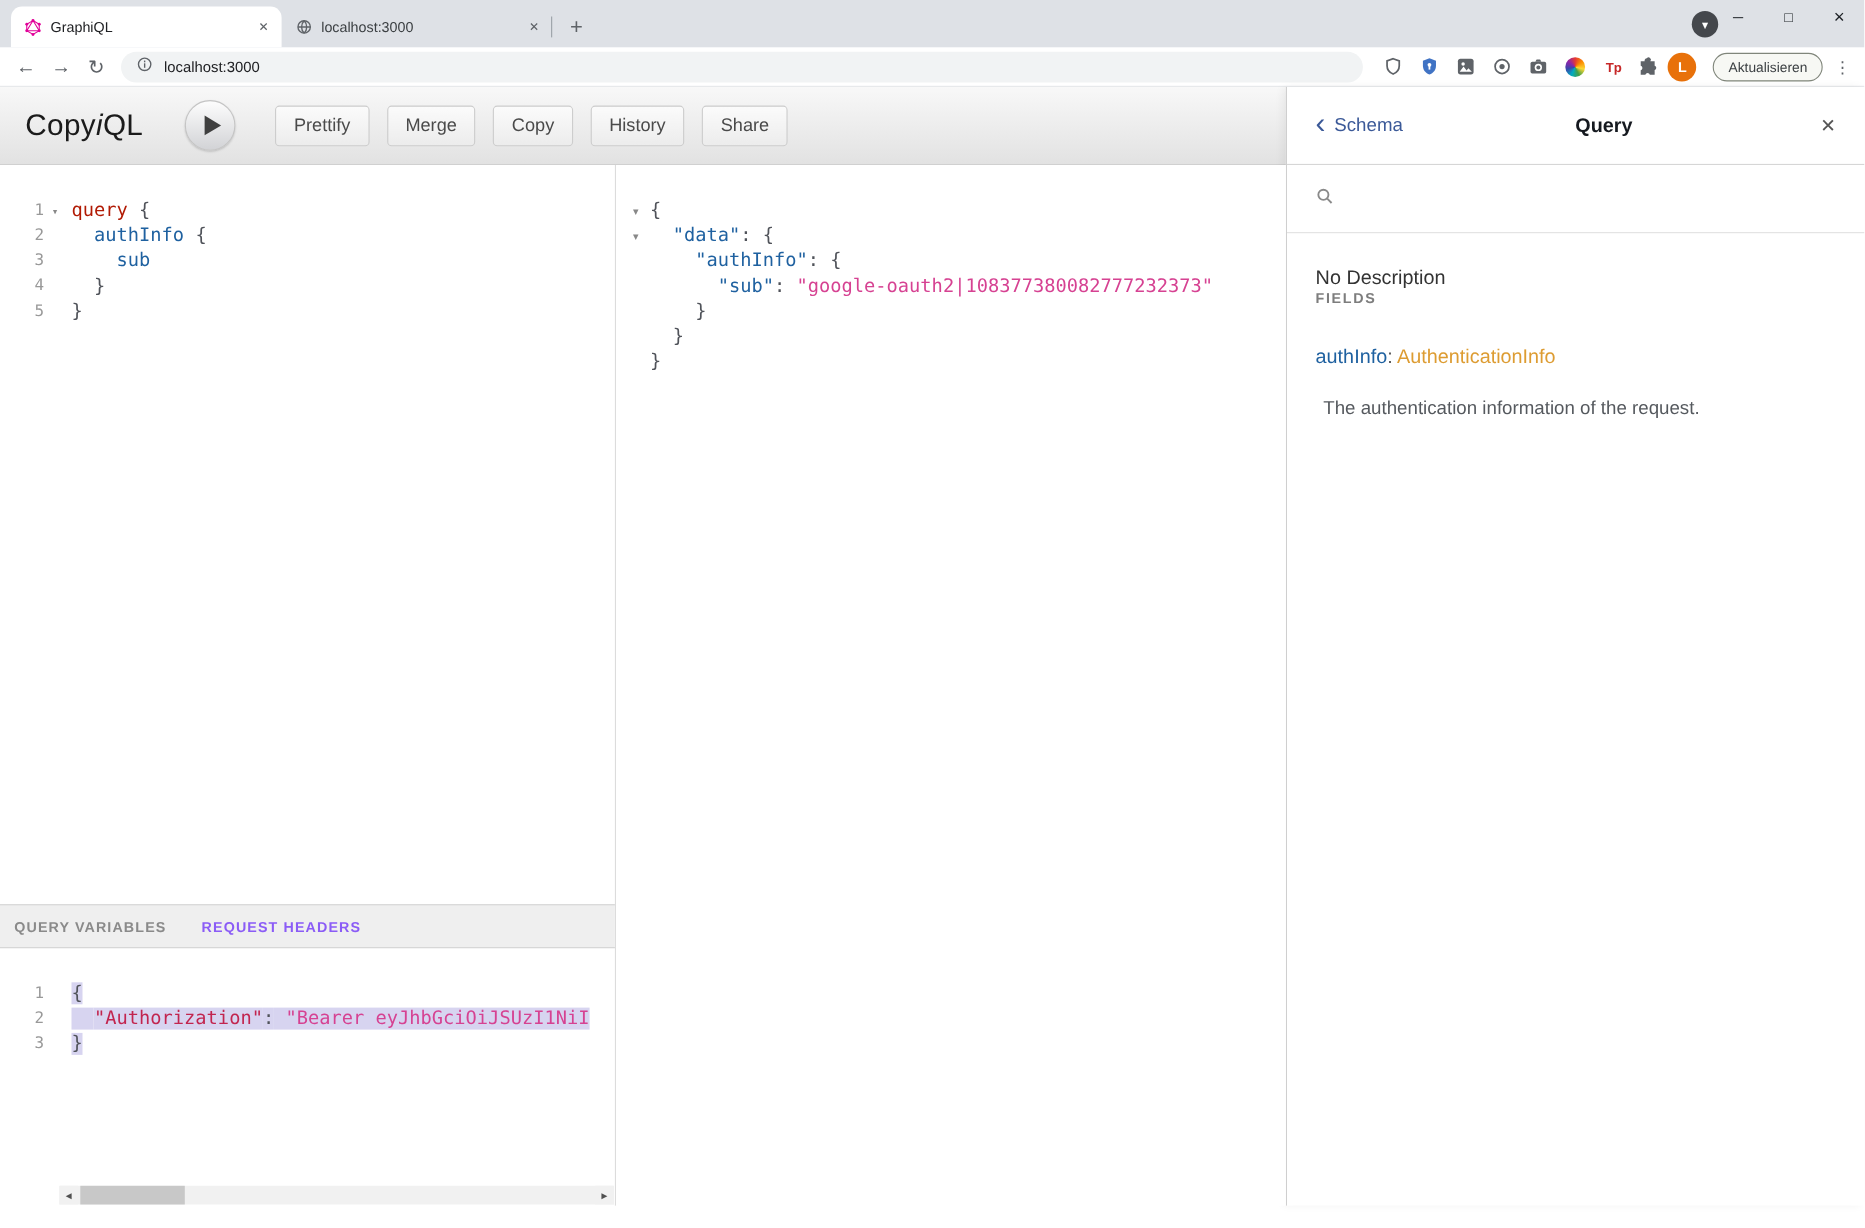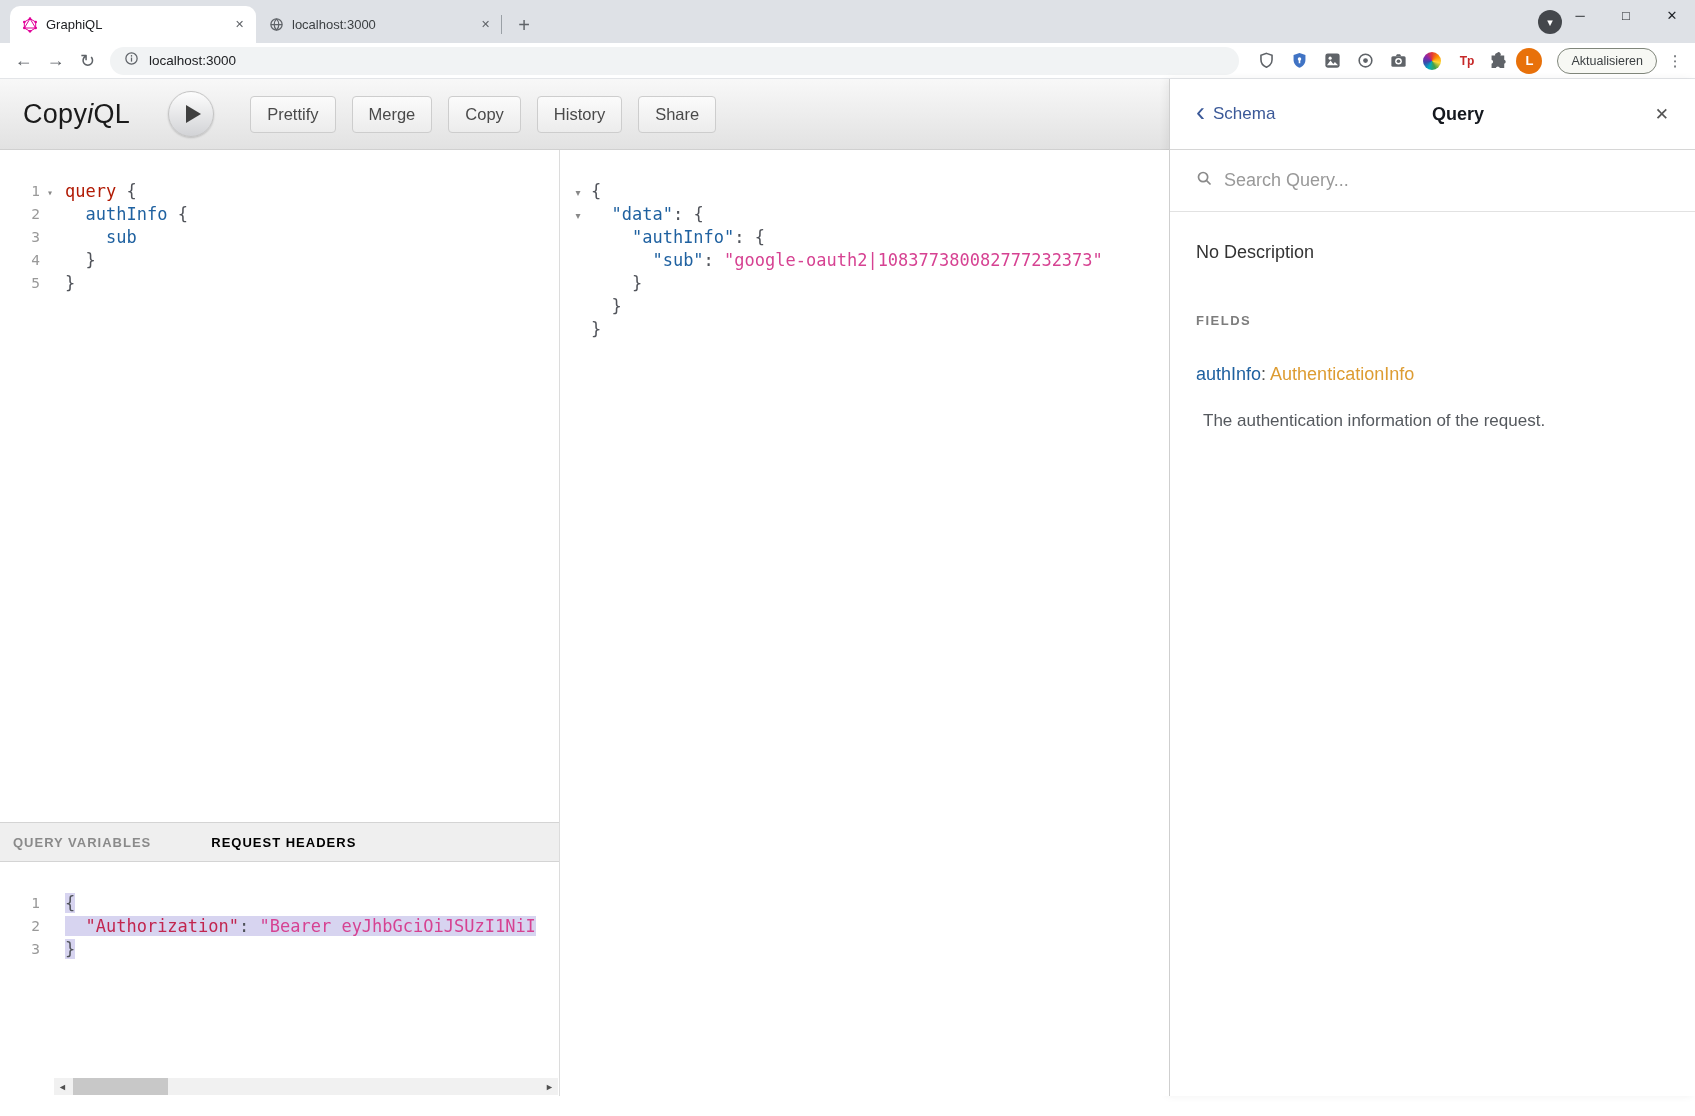--- a/index.html
+++ b/index.html
@@ -58,21 +58,21 @@
     border:1px solid #cdcdcd; border-radius:4px; font-size:16.5px; color:#4a4a4a; }
 
   .editors { flex:1; display:flex; min-height:0; }
 
   
   .qpane { width:560px; flex:0 0 560px; display:flex; flex-direction:column; border-right:1px solid #dcdcdc; position:relative; }
   .qeditor { height:672px; flex:0 0 672px; display:flex; overflow:hidden; }
   .vartitle { height:40px; flex:0 0 40px; background:#efefef; border-top:1px solid #d4d4d4; border-bottom:1px solid #d4d4d4;
     display:flex; align-items:center; gap:32px; padding-left:13px; }
   .vtab { font-size:13px; font-weight:bold; letter-spacing:1px; color:#8a8a8a; white-space:nowrap; }
-  .vtab.active { color:#000000;margin-left:28px; }
+  .vtab.active { color:#8b5cf6; }
   .heditor { flex:1; display:flex; overflow:hidden; }
 
   .mono, .editor-gutter, .editor-code { font-family:"DejaVu Sans Mono","Liberation Mono",monospace; }
   .editor-gutter { flex:0 0 54px; padding-top:30px; text-align:right; color:#999; font-size:14.5px; line-height:23px; }
   .gut-line { height:23px; padding-right:14px; position:relative; }
   .gut-fold { position:absolute; right:1px; top:1px; font-size:10px; color:#888; }
   .editor-code { flex:1; padding:30px 0 0 11px; font-size:17px; line-height:23px; white-space:pre; overflow:hidden; color:#444; }
   .cm-line { height:23px; }
 
   .tk-kw   { color:var(--keyword,#B11A04); }
@@ -103,21 +103,21 @@
   .docs-back { display:flex; align-items:center; gap:8px; color:var(--link_blue,#3B5998); font-size:17px; }
   .docs-back .chev { font-size:27px; line-height:1; margin-top:-4px; }
   .docs-title { flex:1; text-align:center; font-weight:bold; font-size:18px; color:#15191f; }
   .docs-close { color:#555; font-size:17px; margin-left:14px; }
   .docs-search { height:62px; flex:0 0 62px; border-bottom:1px solid #e2e2e2; display:flex; align-items:center; gap:11px; padding:0 26px; }
   .docs-search input { flex:1; border:0; outline:0; font-size:18px; color:#333; background:transparent;
     font-family:"Liberation Sans",sans-serif; }
   .docs-search input::placeholder { color:#999; }
   .docs-body { padding:30px 26px; font-size:17px; }
   .no-desc { color:#333; font-size:18px; }
-  .fields-label { margin-top:50px; font-size:13px; font-weight:bold; letter-spacing:1.5px; color:#7d7d7d; }
+  .fields-label { font-size:13px; font-weight:bold; letter-spacing:1.5px; color:#7d7d7d; }
   .field-row { margin-top:36px; font-size:18px; }
   .fname { color:var(--field_blue,#1F61A0); }
   .fcolon { color:#555; }
   .ftype { color:var(--type_orange,#D79B3B); }
   .fdesc { margin-top:26px; margin-left:7px; color:#55595e; font-size:17px; }
 </style>
 </head>
 <body>
 
 <div class="screen">
@@ -303,21 +303,20 @@
         <div class="docs-close">✕</div>
       </div>
 
       <div class="docs-search">
         <span>
           <svg width="17" height="17" viewBox="0 0 24 24" fill="none" stroke="#8a8a8a" stroke-width="2.4">
             <circle cx="10" cy="10" r="6.5"></circle>
               <path d="M15 15l5.5 5.5"></path>
           </svg>
         </span>
-        <input type="text" placeholder="Search Query..." style="">
       </div>
 
       <div class="docs-body">
         <div class="no-desc">No Description</div>
         <div class="fields-label">FIELDS</div>
         <div class="field-row">
           <span class="fname">authInfo</span><span class="fcolon">: </span><span class="ftype">AuthenticationInfo</span>
         </div>
         <div class="fdesc">The authentication information of the request.</div>
       </div>

